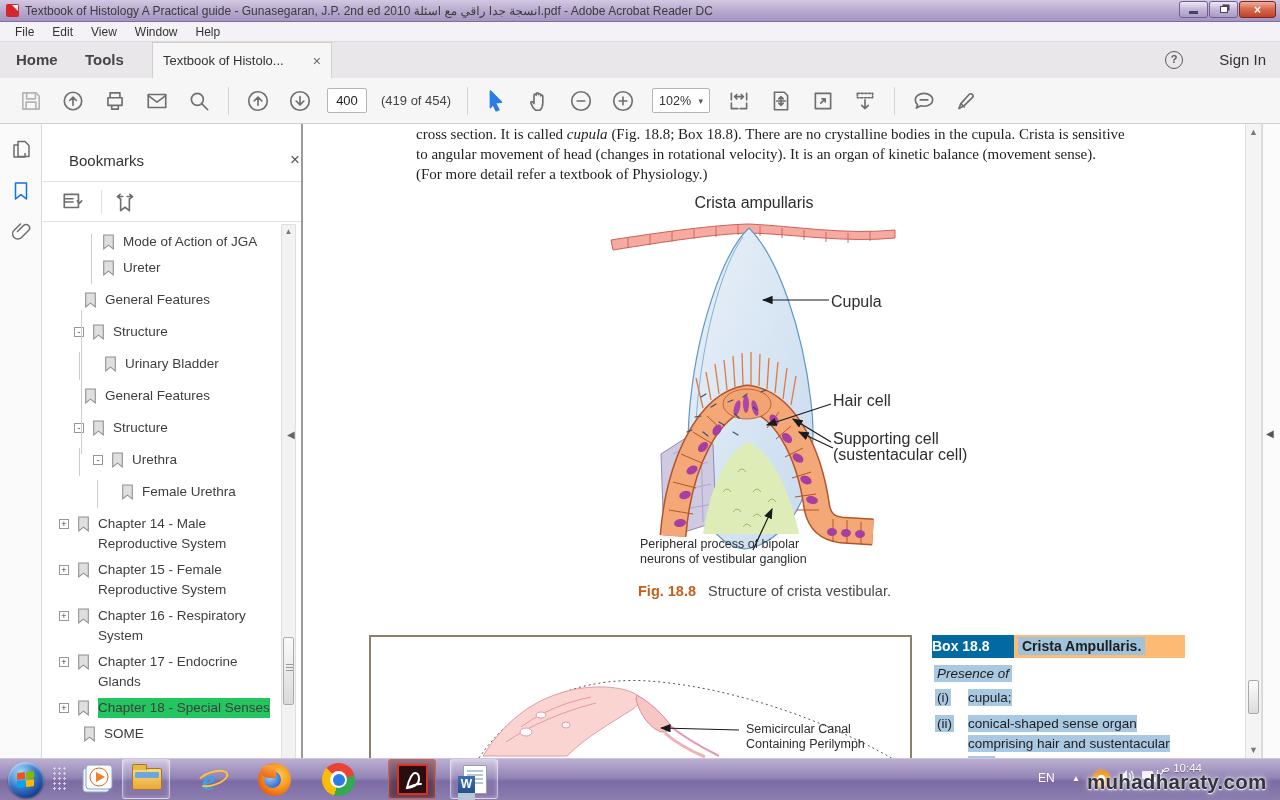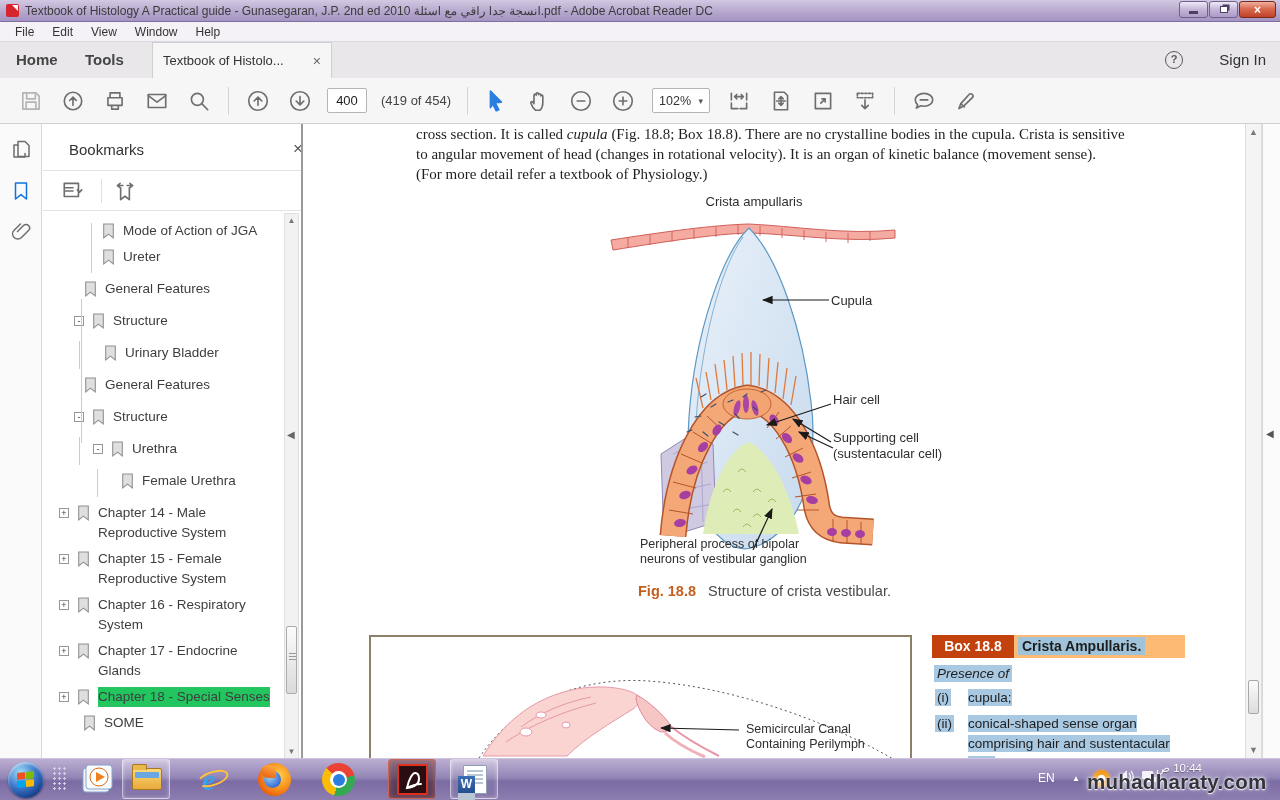--- a/index.html
+++ b/index.html
@@ -50,21 +50,21 @@
   .zoombox .zv{font-size:12.5px;color:#333}
   .zoombox .zc{font-size:9px;color:#555}
 
   
   .main{position:absolute;left:0;top:124px;width:1280px;height:634px}
   .leftstrip{position:absolute;left:0;top:0;width:42px;height:634px;background:#fafafa;border-right:1px solid #d9d9d9}
   .lsico{position:absolute;left:10px;width:22px;height:22px}
   .lsico svg{width:100%;height:100%;fill:none;stroke:#6e6e6e;stroke-width:1.5;stroke-linejoin:round;stroke-linecap:round}
   .lsico.active svg{stroke:#1273dc}
 
-  .bmpanel{position:absolute;left:43px;top:5px;width:277px;height:634px;background:#fff;border-right:1px solid #7f1d1d}
+  .bmpanel{position:absolute;left:43px;top:16px;width:277px;height:634px;background:#fff;border-right:4px solid #7f1d1d}
   .bm-head{position:absolute;left:0;top:0;width:100%;height:42px;border-bottom:1px solid #e3e3e3}
   .bm-title{position:absolute;left:26px;top:12px;font-size:15px;color:#333}
   .bm-close{position:absolute;right:16px;top:10px;font-size:17px;color:#555}
   .bm-tools{position:absolute;left:0;top:42px;width:100%;height:40px;border-bottom:1px solid #e3e3e3}
   .bm-tools .sep{position:absolute;left:58px;top:8px;width:1px;height:24px;background:#e0e0e0}
   .bmtico{position:absolute;top:8px;width:24px;height:24px}
   .bmtico svg{width:100%;height:100%;fill:none;stroke:#6e6e6e;stroke-width:1.5;stroke-linejoin:round;stroke-linecap:round}
 
   .bm-tree{position:absolute;left:0;top:82px;width:100%;height:552px;overflow:hidden;padding-top:10px}
   .bm-row{display:flex;align-items:flex-start;margin-bottom:12px;line-height:20px;padding-right:40px}
@@ -90,33 +90,33 @@
   .pdf-page{position:absolute;left:2px;top:0;width:942px;height:634px;background:#fff;overflow:hidden}
   .vscroll{position:absolute;right:18px;top:0;width:17px;height:634px;background:#f4f4f4;border-left:1px solid #ddd;border-right:1px solid #ddd}
   .vscroll .sarrow{position:absolute;left:0;width:100%;text-align:center;font-size:9px;color:#777}
   .v-thumb{position:absolute;left:2px;top:556px;width:11px;height:34px;background:linear-gradient(#fcfcfc,#dcdcdc);border:1px solid #a8a8a8;border-radius:2px}
   .toolstrip{position:absolute;right:0;top:0;width:18px;height:634px;background:#fbfbfb;border-left:1px solid #d8d8d8}
   .toolstrip .collapse{position:absolute;left:3px;top:304px;font-size:10px;color:#555}
 
   
   .para{position:absolute;left:113px;top:0;width:778px;font-family:"Liberation Serif",serif;font-size:15px;color:#1f1f1f}
   .para div{white-space:nowrap;line-height:20px}
-  .fig-label{position:absolute;font-size:13px;color:#2e2e2e}
+  .fig-label{position:absolute;font-size:16px;color:#2e2e2e}
   .figsvg{position:absolute;left:280px;top:68px;width:340px;height:398px}
   .fig-caption{position:absolute;left:335px;top:459px;display:flex;gap:12px;align-items:baseline}
   .fig-caption .tag{font-size:14.5px;font-weight:bold;color:#c45f1e}
   .fig-caption .txt{font-size:14.5px;color:#4a4a4a}
 
   .figbox{position:absolute;left:66px;top:511px;width:543px;height:123px;border:2px solid #8d8068;border-bottom:none;background:#fff}
   .figbox svg{position:absolute;left:0;top:0;width:539px;height:121px}
   .fb-label{position:absolute;left:375px;top:85px;font-size:12.5px;color:#2e2e2e;line-height:15px}
 
   .box188{position:absolute;left:629px;top:511px;width:253px}
   .b-head{display:flex;height:23px}
-  .b-tag{width:82px;background:#c2410c;color:#fff;font-size:14px;font-weight:bold;text-align:center;line-height:23px;flex:none}
+  .b-tag{width:82px;background:#0369a1;color:#fff;font-size:14px;font-weight:bold;line-height:23px;flex:none}
   .b-strip{flex:1;background:#fdba74;padding:1px 0 12px 4px}
   .b-strip span{background:#9fc3da;font-size:14px;font-weight:bold;color:#1d1d1d;padding:1px 4px;line-height:21px}
   .b-lead{margin-top:6px;padding-left:2px}
   .b-lead span{background:#a9c9e2;font-style:italic;font-size:13.5px;color:#1d1d1d;padding:1px 3px}
   .b-row{display:flex;margin-top:5px;padding-left:3px;line-height:19.5px}
   .b-row .num{flex:none;width:33px}
   .b-row .num span{background:#a9c9e2;font-size:13.5px;color:#1d1d1d;padding:1px 2px}
   .b-row .bt{flex:1}
   .b-row .bt span{background:#a9c9e2;font-size:13.5px;color:#1d1d1d;padding:1px 0}
   .b-row:first-of-type{margin-top:9px}

